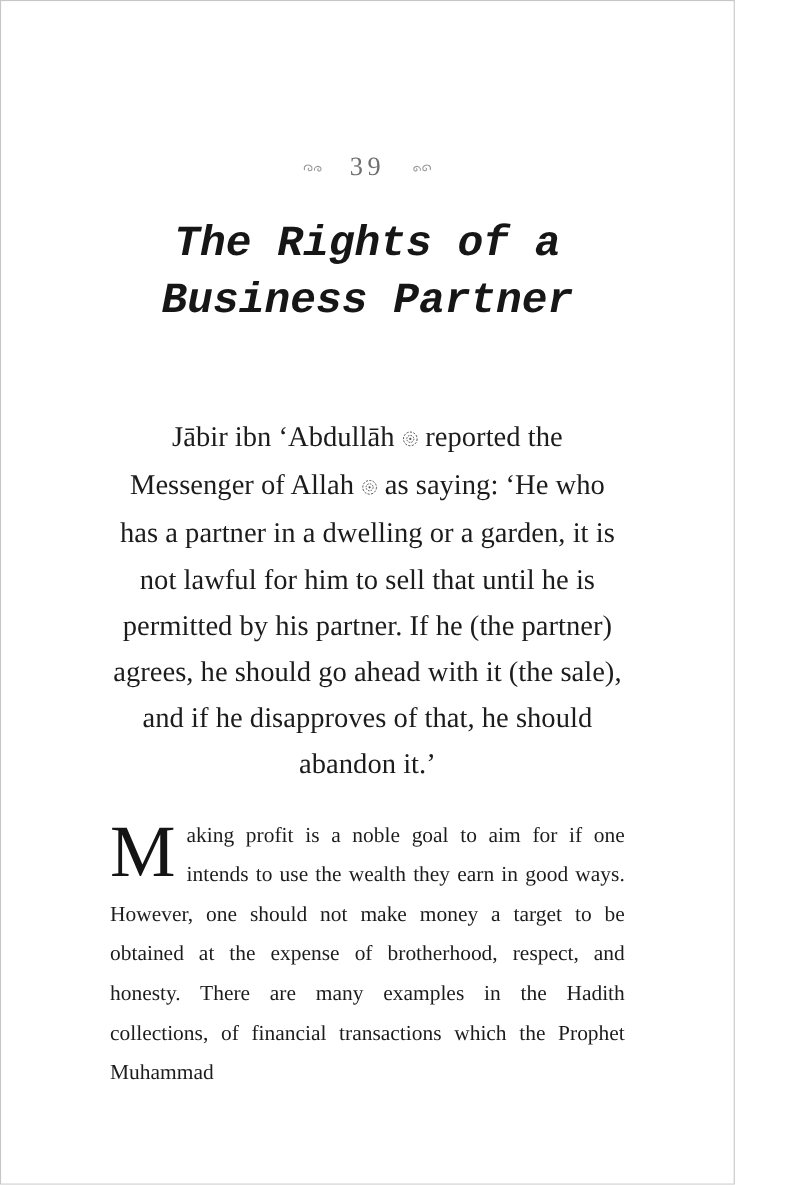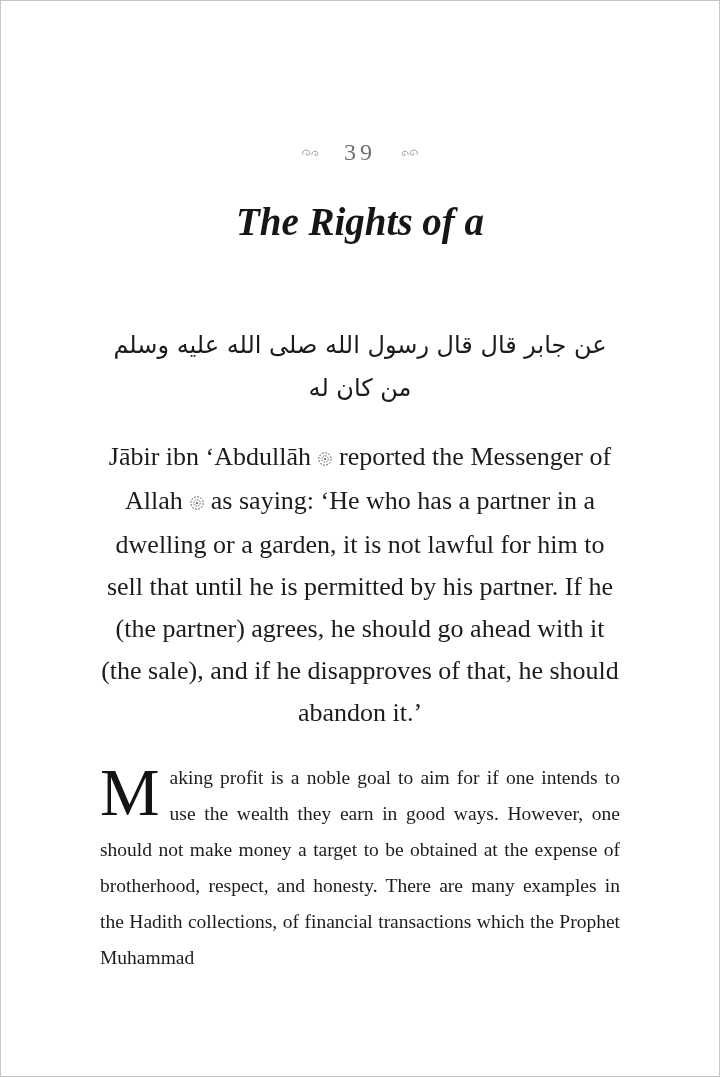--- a/index.html
+++ b/index.html
@@ -1,18 +1,18 @@
 <!DOCTYPE html>
 <html><head>
 <meta charset="utf-8">
 <style>
   html, body { margin: 0; padding: 0; background: #ffffff; }
   .page {
     position: relative;
-    width: 720px;
+    width: 668px;
     height: 1077px;
     box-sizing: border-box;
     background: #ffffff;
     border: 1px solid #c6c6c6;
     overflow: hidden;
     font-family: "Liberation Serif", serif;
     color: #1e1e1e;
   }
   .content { padding: 0 99px; }
 
@@ -36,21 +36,21 @@
   .ornament.flip { transform: scaleX(-1); }
 
   
   .title {
     margin-top: 30px;
     text-align: center;
     font-style: italic;
     font-size: 39px;
     line-height: 52px;
     color: #161616;
-    font-family: Liberation Serif, serif;
+    font-family: Liberation Mono, monospace;
   }
 
   
   .arabic {
     margin-top: 76px;
     direction: rtl;
     text-align: center;
     font-family: "DejaVu Sans", sans-serif;
     font-size: 24px;
     line-height: 43px;
@@ -103,24 +103,24 @@
       <span class="ornament flip">
         <svg viewBox="0 0 30 12" width="27" height="11" fill="none" stroke="#9a9a9a" stroke-width="1.1" stroke-linecap="round">
           <path d="M2 8 C1 4, 5 2, 8 4 C10.5 5.6, 10 9, 7.5 9 C5.8 9, 5.2 7.2, 6.4 6.4"></path>
           <path d="M12 8.6 C11.5 5.5, 15 3.6, 17.5 5.2 C19.5 6.5, 19 9.4, 16.8 9.4 C15.3 9.4, 14.9 7.7, 16 7.1"></path>
         </svg>
       </span>
     </div>
 
     <h1 class="title">
       <div>The Rights of a</div>
+      <div>Business Partner</div>
     </h1>
 
     <div class="arabic">
-      <div>عن جابر قال قال رسول الله صلى الله عليه وسلم من كان له</div>
     </div>
 
     <p class="translation"><span>Jābir ibn ‘Abdullāh</span><span class="medallion"><svg viewBox="0 0 18 18" width="16" height="16">
             <circle cx="9" cy="9" r="7" fill="none" stroke="#4d4d4d" stroke-width="1" stroke-dasharray="2.2 1.4"></circle>
             <circle cx="9" cy="9" r="3.6" fill="none" stroke="#4d4d4d" stroke-width="1" stroke-dasharray="1.6 1.2"></circle>
             <circle cx="9" cy="9" r="1.1" fill="#4d4d4d"></circle>
           </svg></span><span>reported the Messenger of Allah</span><span class="medallion"><svg viewBox="0 0 18 18" width="16" height="16">
             <circle cx="9" cy="9" r="7" fill="none" stroke="#4d4d4d" stroke-width="1" stroke-dasharray="2.2 1.4"></circle>
             <circle cx="9" cy="9" r="3.6" fill="none" stroke="#4d4d4d" stroke-width="1" stroke-dasharray="1.6 1.2"></circle>
             <circle cx="9" cy="9" r="1.1" fill="#4d4d4d"></circle>

